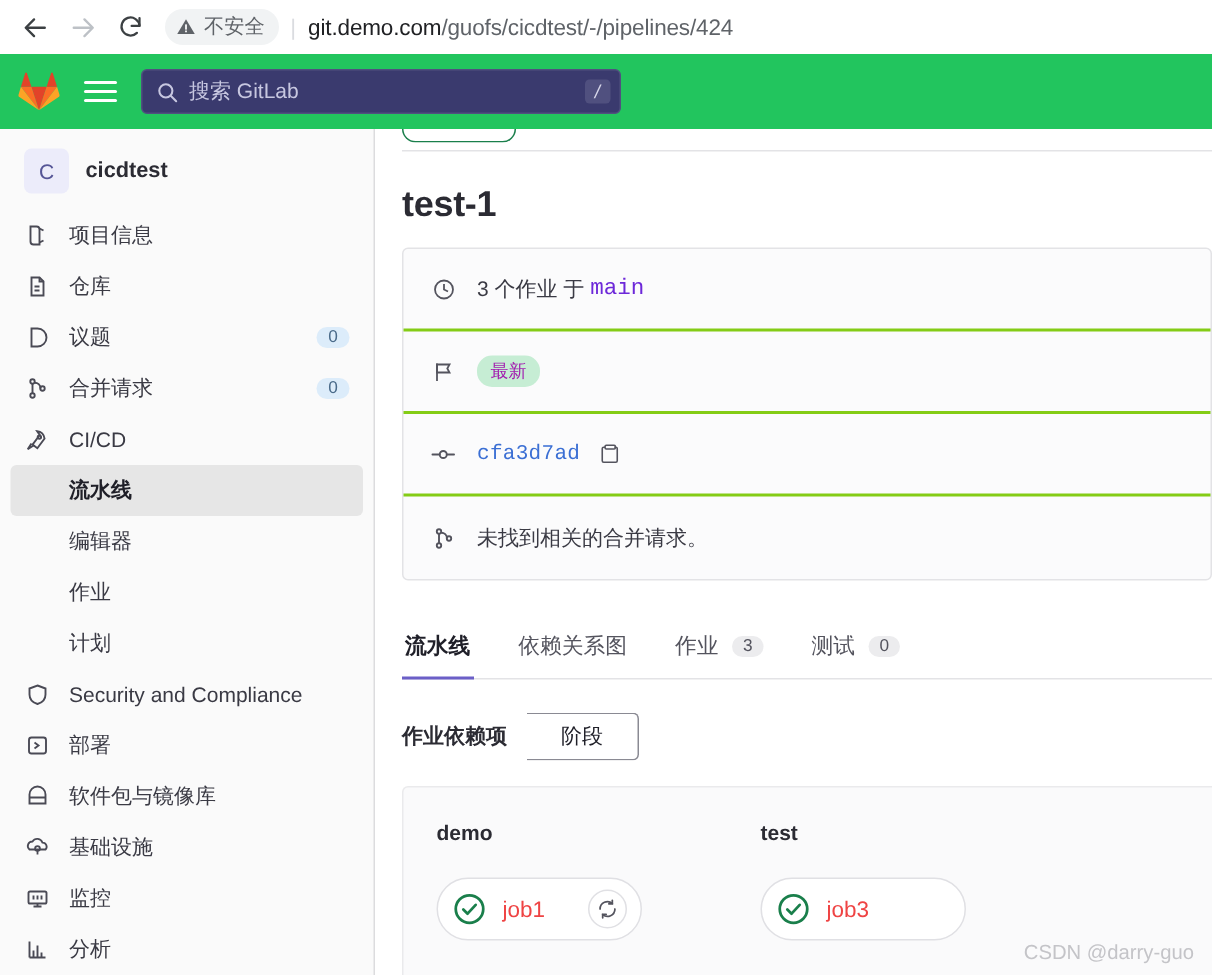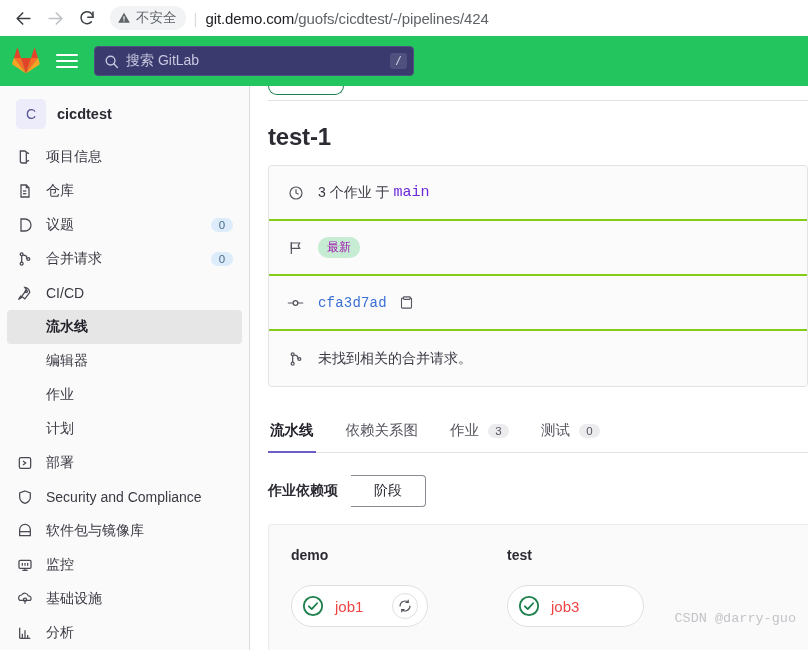--- a/index.html
+++ b/index.html
@@ -291,25 +291,24 @@
     border: 1px solid #e0e0e4;
     border-radius: 50%;
     display: flex; align-items: center; justify-content: center;
     color: #54545e;
     flex: none;
   }
 
   #watermark {
     position: absolute;
     right: 12px;
-    bottom: 24px;
+    bottom: 8px;
     font-size: 13.5px;
     color: #c4c4c8;
     white-space: nowrap;
-    font-family: Liberation Mono, monospace;
   }
 </style>
 </head>
 <body>
 
 <div id="browser-bar">
   <div class="nav-btn">
     <svg width="19" height="19" viewBox="0 0 24 24" fill="none" stroke="currentColor" stroke-width="2" stroke-linecap="round" stroke-linejoin="round">
       <line x1="20" y1="12" x2="5" y2="12"></line>
         <polyline points="11 19 4 12 11 5"></polyline>
@@ -442,69 +441,69 @@
     <div class="nav-sub">
       <span>作业</span>
     </div>
     <div class="nav-sub">
       <span>计划</span>
     </div>
 
     <div class="nav-item">
       <span class="ico">
         <svg width="16" height="16" viewBox="0 0 24 24" fill="none" stroke="currentColor" stroke-width="1.9">
+            <path d="M12 3l8 3v6c0 5-3.5 8.2-8 9.5-4.5-1.3-8-4.5-8-9.5V6z"></path>
+          </svg>
+      </span>
+      <span class="label">Security and Compliance</span>
+    </div>
+
+    <div class="nav-item">
+      <span class="ico">
+        <svg width="16" height="16" viewBox="0 0 24 24" fill="none" stroke="currentColor" stroke-width="1.9">
             <rect x="3.5" y="4" width="17" height="16" rx="2.5"></rect>
             <polyline points="9 9 13 12 9 15"></polyline>
           </svg>
       </span>
       <span class="label">部署</span>
     </div>
 
     <div class="nav-item">
       <span class="ico">
         <svg width="16" height="16" viewBox="0 0 24 24" fill="none" stroke="currentColor" stroke-width="1.9">
-            <path d="M12 3l8 3v6c0 5-3.5 8.2-8 9.5-4.5-1.3-8-4.5-8-9.5V6z"></path>
-          </svg>
-      </span>
-      <span class="label">Security and Compliance</span>
-    </div>
-
-    <div class="nav-item">
-      <span class="ico">
-        <svg width="16" height="16" viewBox="0 0 24 24" fill="none" stroke="currentColor" stroke-width="1.9">
             <path d="M4 10a8 8 0 0 1 16 0v9H4z"></path>
             <line x1="4" y1="13" x2="20" y2="13"></line>
           </svg>
       </span>
       <span class="label">软件包与镜像库</span>
+    </div>
+
+    <div class="nav-item">
+      <span class="ico">
+        <svg width="16" height="16" viewBox="0 0 24 24" fill="none" stroke="currentColor" stroke-width="1.8">
+            <path d="M4 14a4.5 4.5 0 0 1 3-8 5.5 5.5 0 0 1 10 1.2A4 4 0 0 1 20 14z"></path>
+            <circle cx="12" cy="13" r="2.4"></circle>
+            <line x1="12" y1="15.4" x2="12" y2="19"></line>
+          </svg>
+      </span>
+      <span class="label">基础设施</span>
     </div>
 
     <div class="nav-item">
       <span class="ico">
         <svg width="16" height="16" viewBox="0 0 24 24" fill="none" stroke="currentColor" stroke-width="1.9">
             <rect x="3" y="5" width="18" height="12" rx="1.6"></rect>
             <line x1="8" y1="20" x2="16" y2="20"></line>
             <line x1="12" y1="17" x2="12" y2="20"></line>
             <line x1="8" y1="9" x2="8" y2="13"></line>
             <line x1="12" y1="9" x2="12" y2="13"></line>
             <line x1="16" y1="9" x2="16" y2="13"></line>
           </svg>
       </span>
       <span class="label">监控</span>
-    </div>
-
-    <div class="nav-item">
-      <span class="ico">
-        <svg width="16" height="16" viewBox="0 0 24 24" fill="none" stroke="currentColor" stroke-width="1.8">
-            <path d="M4 14a4.5 4.5 0 0 1 3-8 5.5 5.5 0 0 1 10 1.2A4 4 0 0 1 20 14z"></path>
-            <circle cx="12" cy="13" r="2.4"></circle>
-            <line x1="12" y1="15.4" x2="12" y2="19"></line>
-          </svg>
-      </span>
-      <span class="label">基础设施</span>
     </div>
 
     <div class="nav-item">
       <span class="ico">
         <svg width="16" height="16" viewBox="0 0 24 24" fill="none" stroke="currentColor" stroke-width="1.9">
             <line x1="4" y1="4" x2="4" y2="20"></line>
             <line x1="4" y1="20" x2="20" y2="20"></line>
             <line x1="8" y1="20" x2="8" y2="13"></line>
             <line x1="12" y1="20" x2="12" y2="8"></line>
             <line x1="16" y1="20" x2="16" y2="15"></line>

